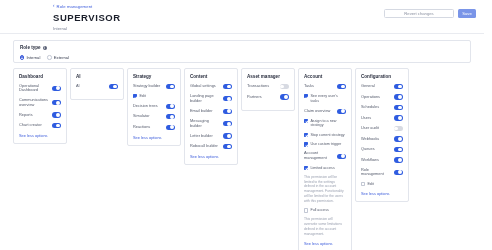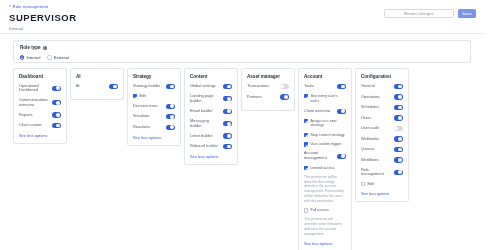--- a/index.html
+++ b/index.html
@@ -2,21 +2,21 @@
 <html><head>
 <meta charset="utf-8">
 <style>
   * { box-sizing: border-box; margin: 0; padding: 0; }
   html, body {
     width: 492px; height: 250px;
     background: #ffffff;
     font-family: "Liberation Sans", sans-serif;
     overflow: hidden;
   }
-  .page { position: relative; width: 484px; height: 250px; background: #fff; }
+  .page { position: relative; width: 484px; height: 250px; background: #fff; padding-left: 44px; }
 
   
   .topbar { padding: 4px 9px 0 9px; }
   .breadcrumb {
     display: flex; align-items: center; gap: 2px;
     color: #3b5bdb; font-size: 4.2px; letter-spacing: .1px;
   }
   .breadcrumb .chev { font-size: 4.5px; line-height: 1; color: #3b5bdb; }
   .page-title {
     font-size: 9.5px; font-weight: 700; color: #1b1f2b;

